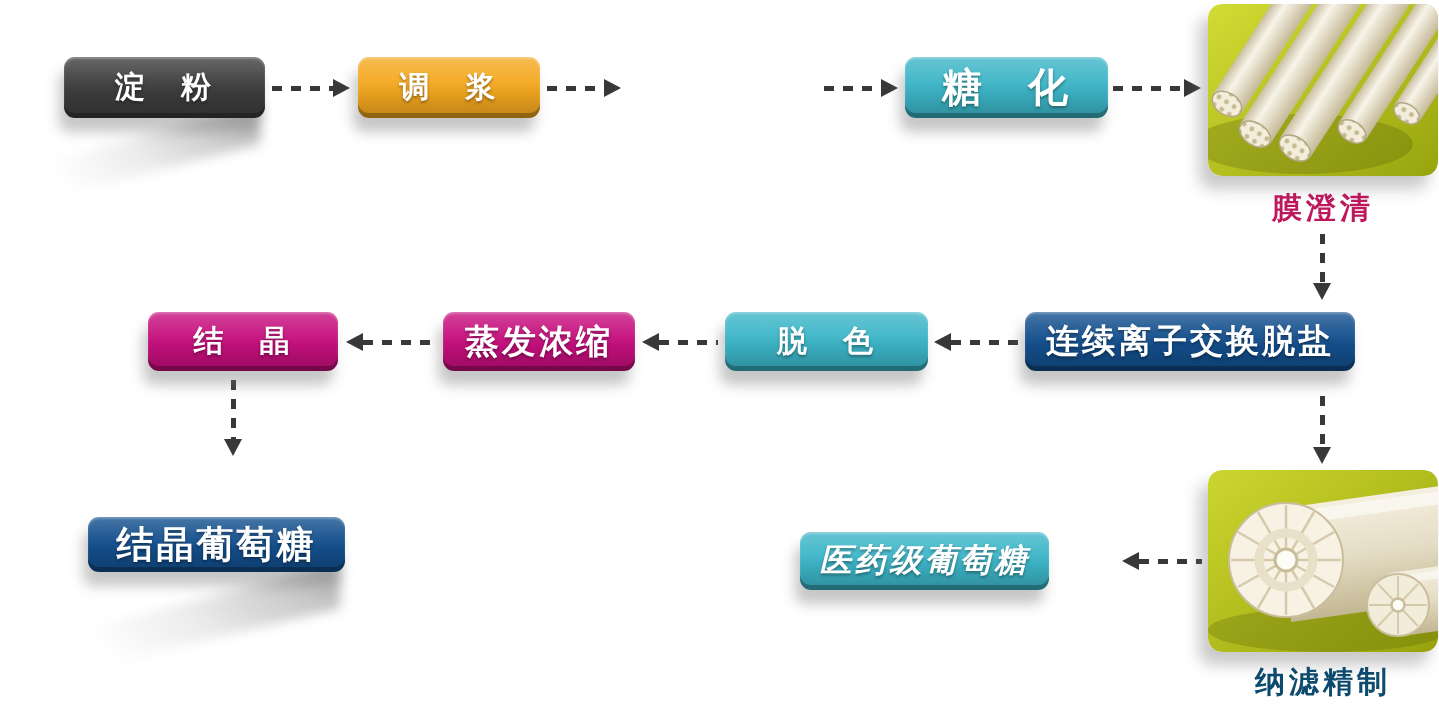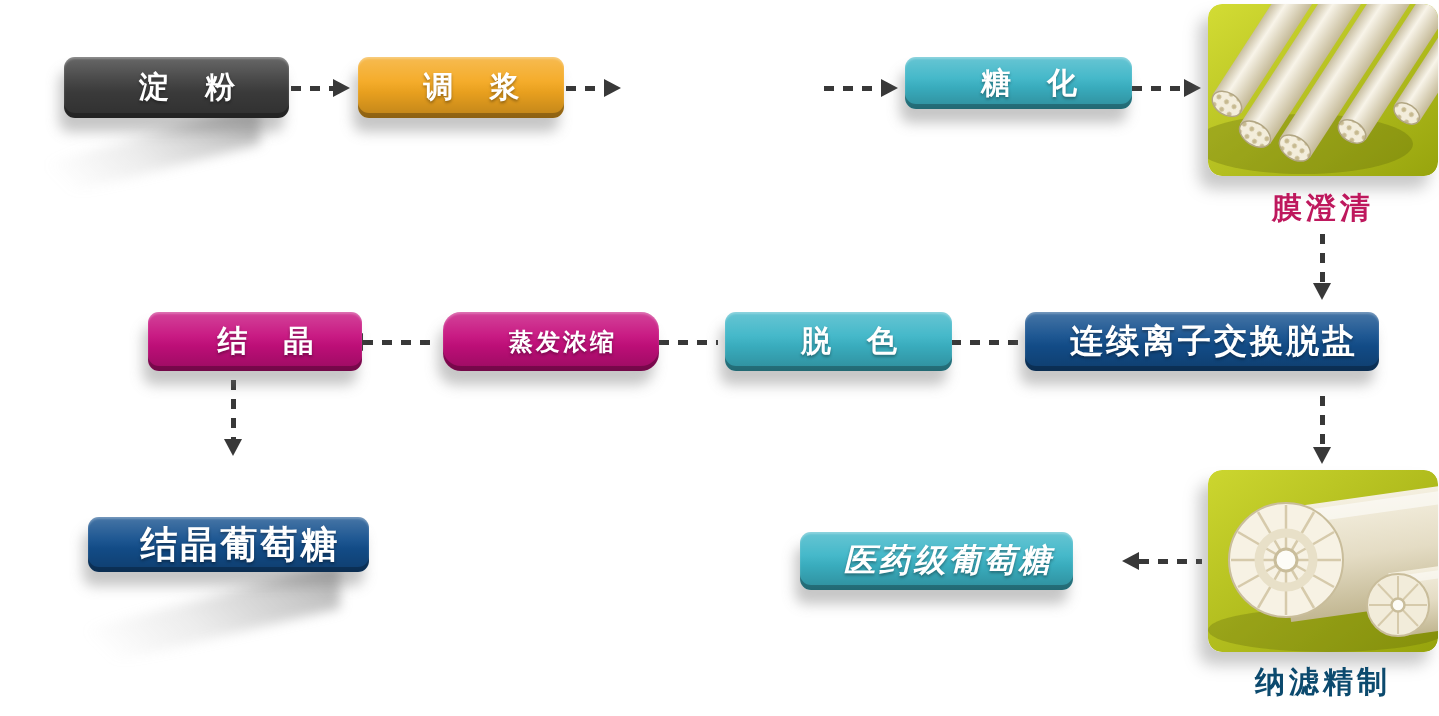--- a/index.html
+++ b/index.html
@@ -25,21 +25,20 @@
       linear-gradient(180deg,
         rgba(255,255,255,.22) 0%,
         rgba(255,255,255,.05) 40%,
         rgba(0,0,0,.05) 58%,
         rgba(0,0,0,.22) 100%),
       var(--c, #888);
     box-shadow:
       inset 0 -5px 0 rgba(0,0,0,.26),
       inset 0 2px 2px rgba(255,255,255,.25),
       -5px 14px 13px rgba(118,118,118,.42);
-    padding-left: 24px;
   }
   .node-label {
     color: #ffffff;
     font-weight: bold;
     letter-spacing: 3px;
     white-space: nowrap;
     text-shadow: 0 2px 3px rgba(0,0,0,.35);
   }
 
   
@@ -111,21 +110,21 @@
     <div class="dash-h"></div>
     <div class="tri-right"></div>
   </div>
 
 
   <div class="arrow h" style="left:824px; top:78px; width:74px">
     <div class="dash-h"></div>
     <div class="tri-right"></div>
   </div>
 
-  <div class="node" style="left: 905px; top: 57px; width: 203px; height: 52px; font-size: 30px; --c: #3cb5c7;">
+  <div class="node" style="left: 905px; top: 57px; width: 203px; height: 61px; font-size: 40px; --c: #3cb5c7;">
     <span class="node-label">糖　化</span>
   </div>
 
   <div class="arrow h" style="left:1113px; top:78px; width:88px">
     <div class="dash-h"></div>
     <div class="tri-right"></div>
   </div>
 
   <div class="photo" style="left:1208px; top:4px; width:230px; height:172px">
     <svg viewBox="0 0 230 172" width="230" height="172">
@@ -188,21 +187,21 @@
 
   <div class="node" style="left: 725px; top: 312px; width: 203px; height: 59px; font-size: 30px; --c: #3cb5c7;">
     <span class="node-label">脱　色</span>
   </div>
 
   <div class="arrow h" style="left:642px; top:332px; width:76px">
     <div class="tri-left"></div>
     <div class="dash-h"></div>
   </div>
 
-  <div class="node" style="left: 443px; top: 312px; width: 192px; height: 59px; font-size: 24px; border-radius: 18px; --c: #c60f7d;">
+  <div class="node" style="left: 443px; top: 312px; width: 192px; height: 59px; font-size: 34px; --c: #c60f7d;">
     <span class="node-label">蒸发浓缩</span>
   </div>
 
   <div class="arrow h" style="left:346px; top:332px; width:90px">
     <div class="tri-left"></div>
     <div class="dash-h"></div>
   </div>
 
   <div class="node" style="left: 148px; top: 312px; width: 190px; height: 59px; font-size: 30px; --c: #c60f7d;">
     <span class="node-label">结　晶</span>

